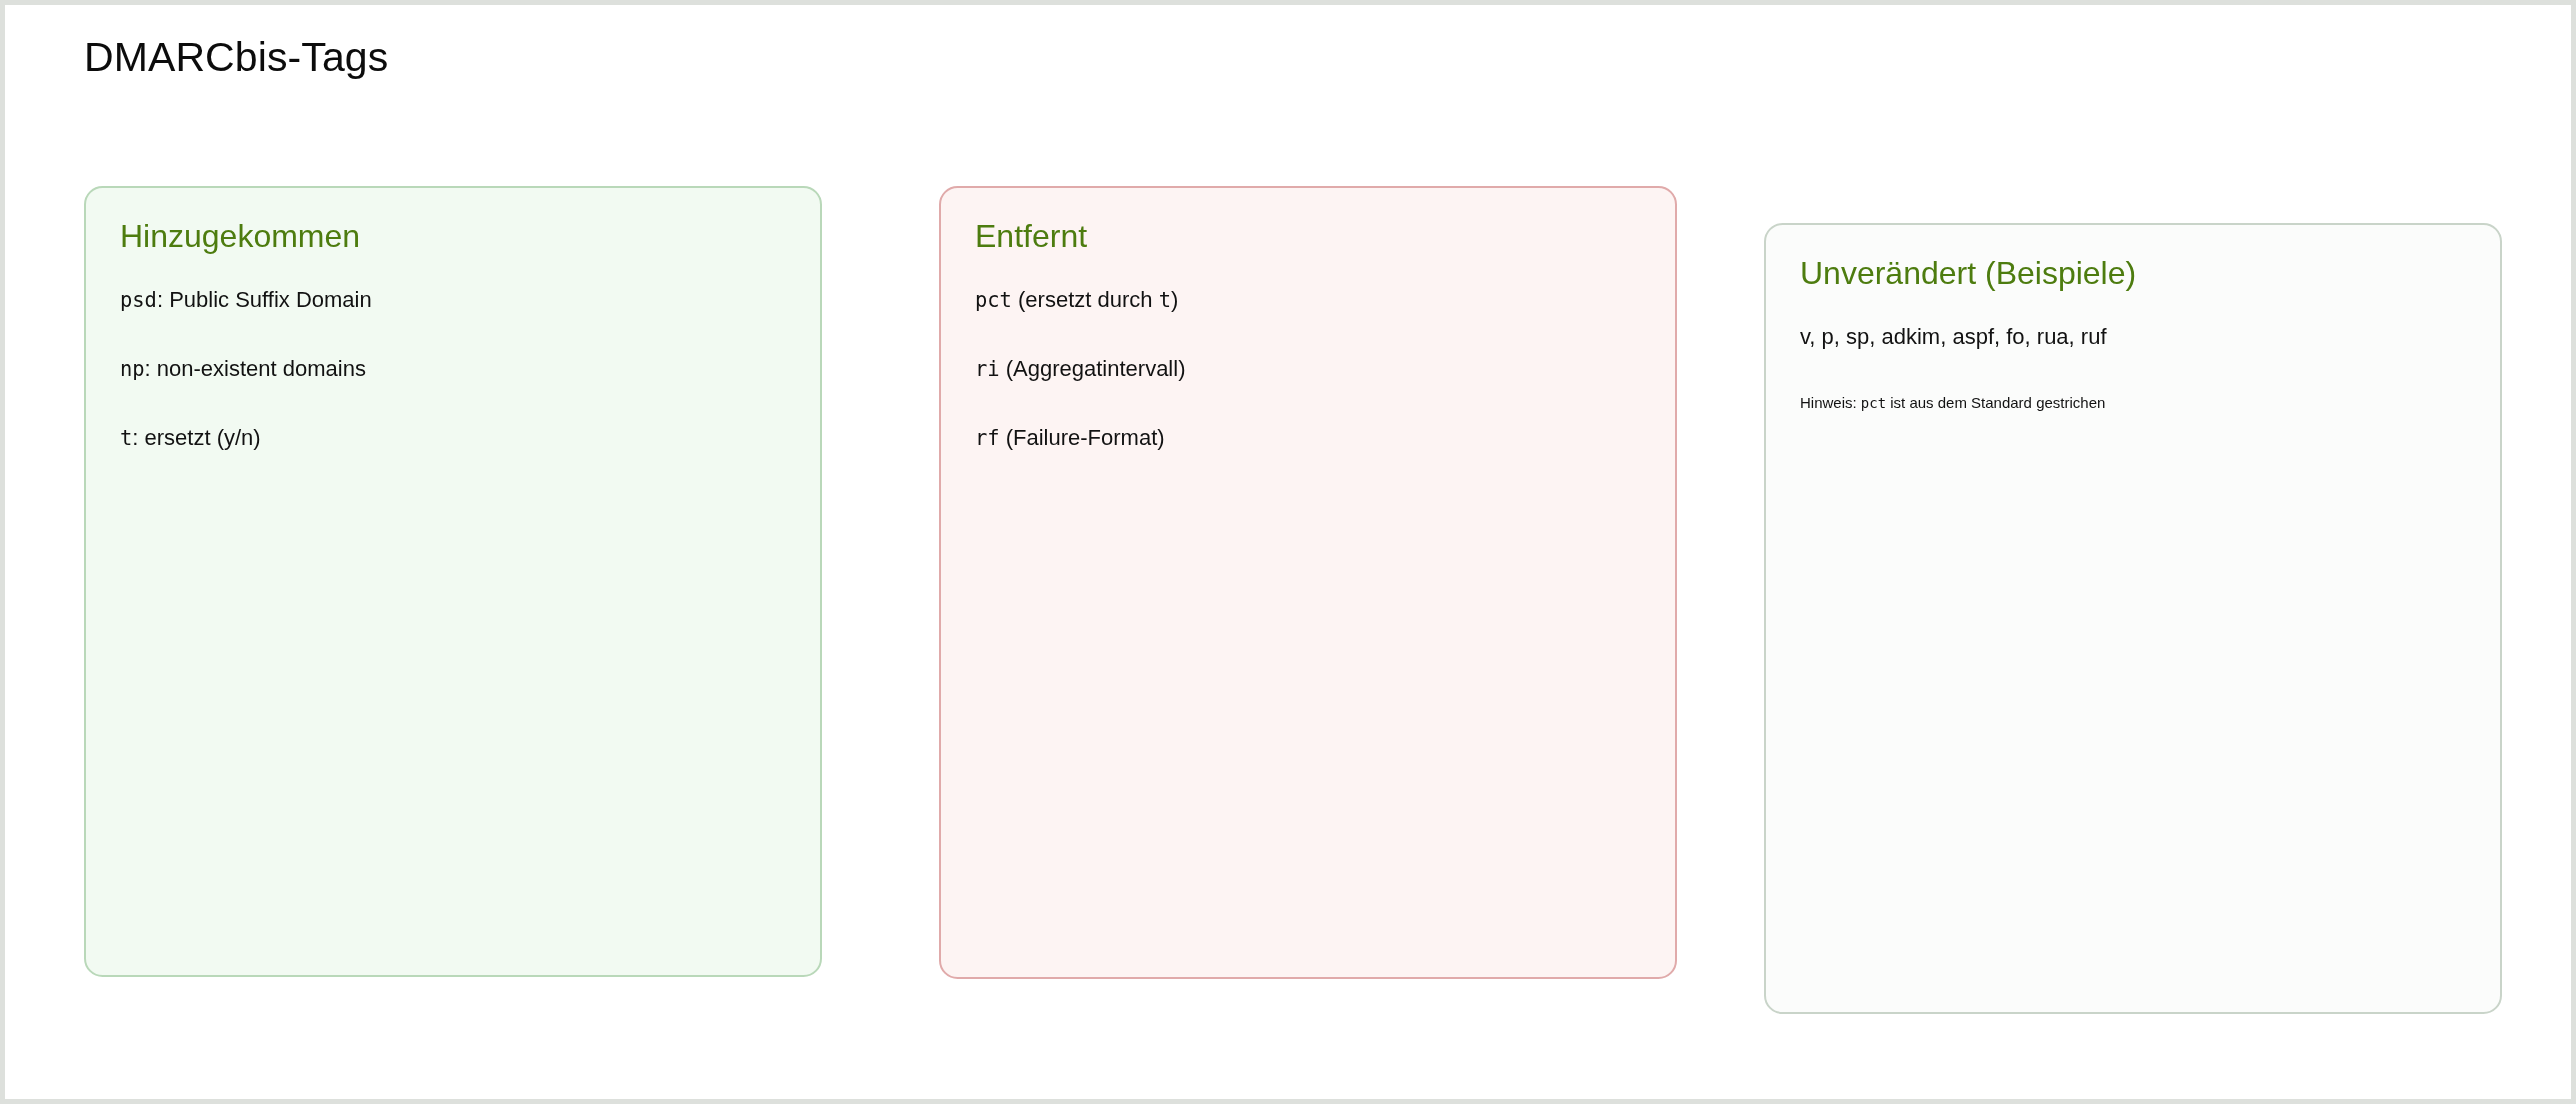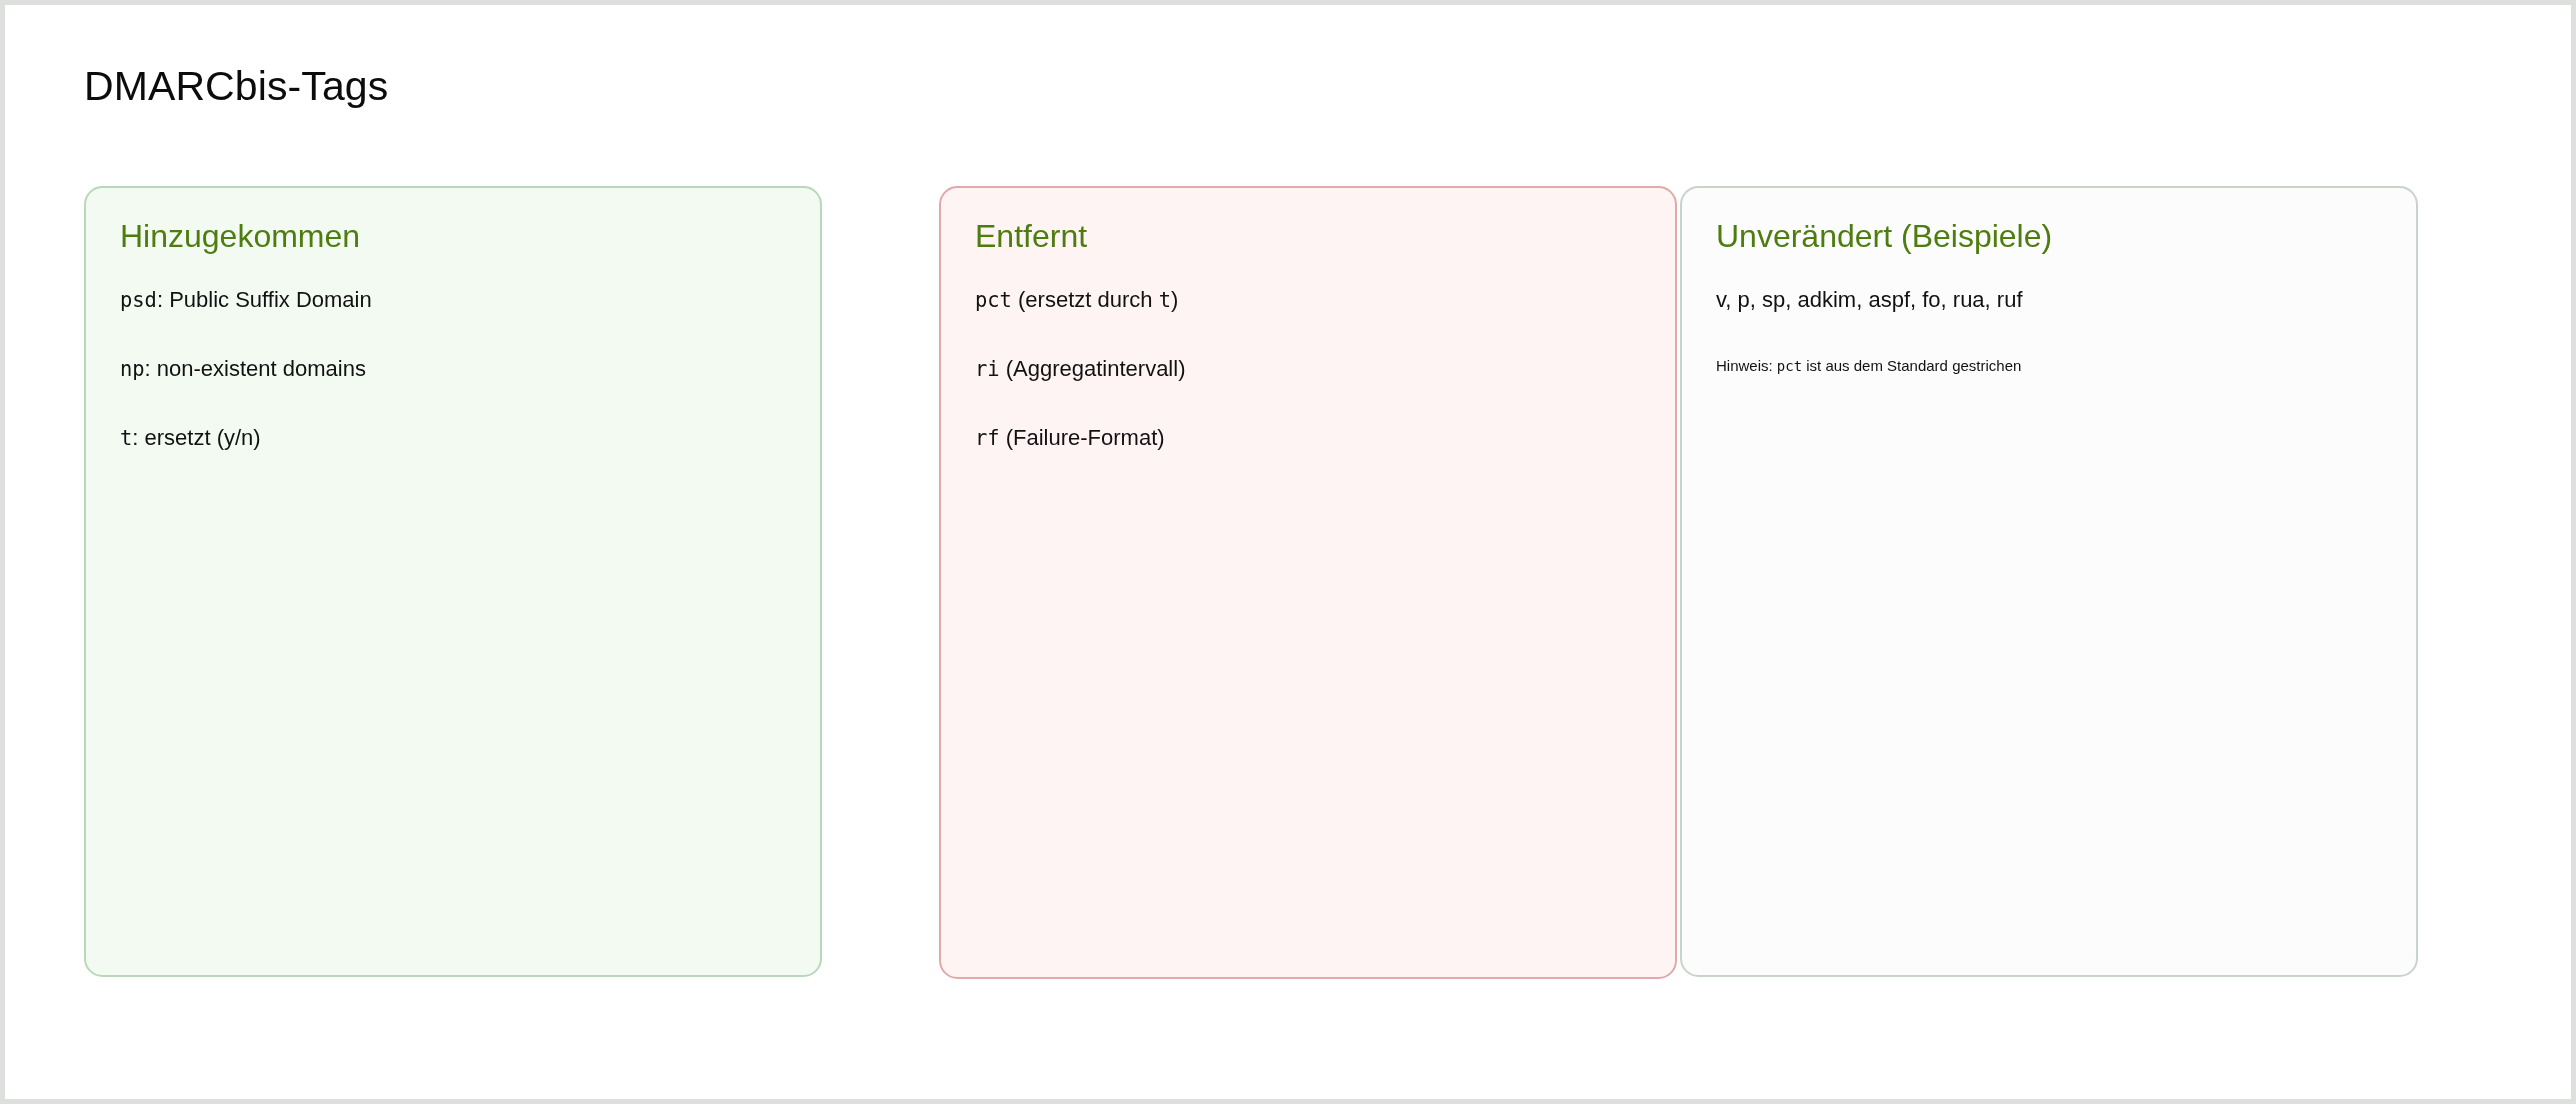--- a/index.html
+++ b/index.html
@@ -20,21 +20,21 @@
     top: 0;
     width: 2576px;
     height: 1104px;
     box-sizing: border-box;
     border: 5px solid #dde0dc;
     background: #ffffff;
   }
   .page-title {
     position: absolute;
     left: 79px;
-    top: 57px;
+    top: 28px;
     font-size: 41px;
     line-height: 49px;
     font-weight: 400;
     letter-spacing: 0.1px;
     color: #0c0c0c;
     white-space: nowrap;
   }
   .cards {
     position: absolute;
     left: 79px;
@@ -48,21 +48,21 @@
     width: 738px;
     height: 791px;
     box-sizing: border-box;
     border-radius: 18.6px;
     border-style: solid;
     border-width: 2.1px;
     padding: 29px 31.5px 0 34px;
   }
   .card-0 { left: 0px; }
   .card-1 { left: 855px; height: 793px; }
-  .card-2 { left: 1596px; }
+  .card-2 { left: 1680px; margin-top: 37px; }
 
   .card-green {
     border-color: #b9d8b9;
     background: #f2faf2;
   }
   .card-red {
     border-color: #e0aaaa;
     background: #fdf4f3;
   }
   .card-neutral {

